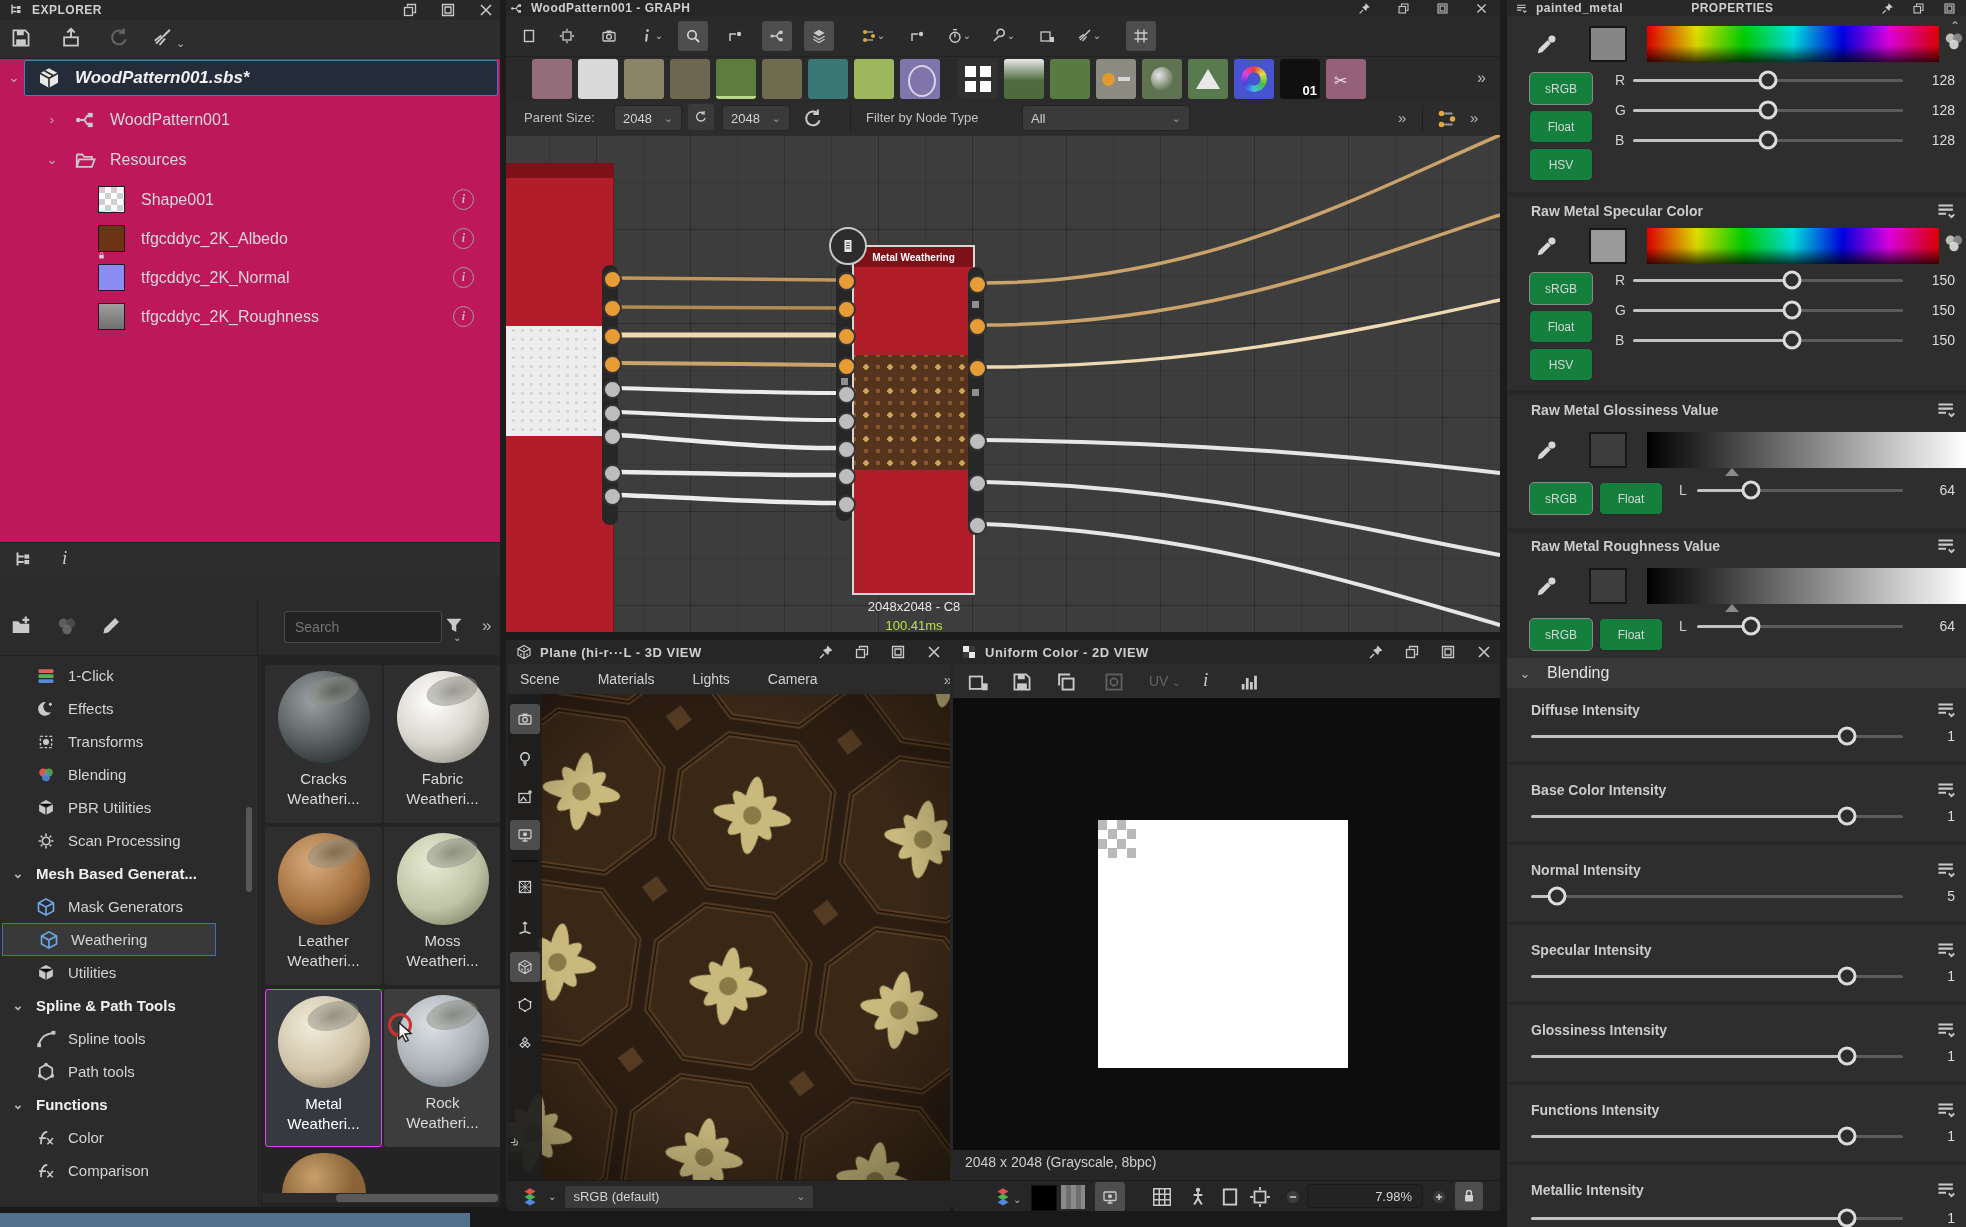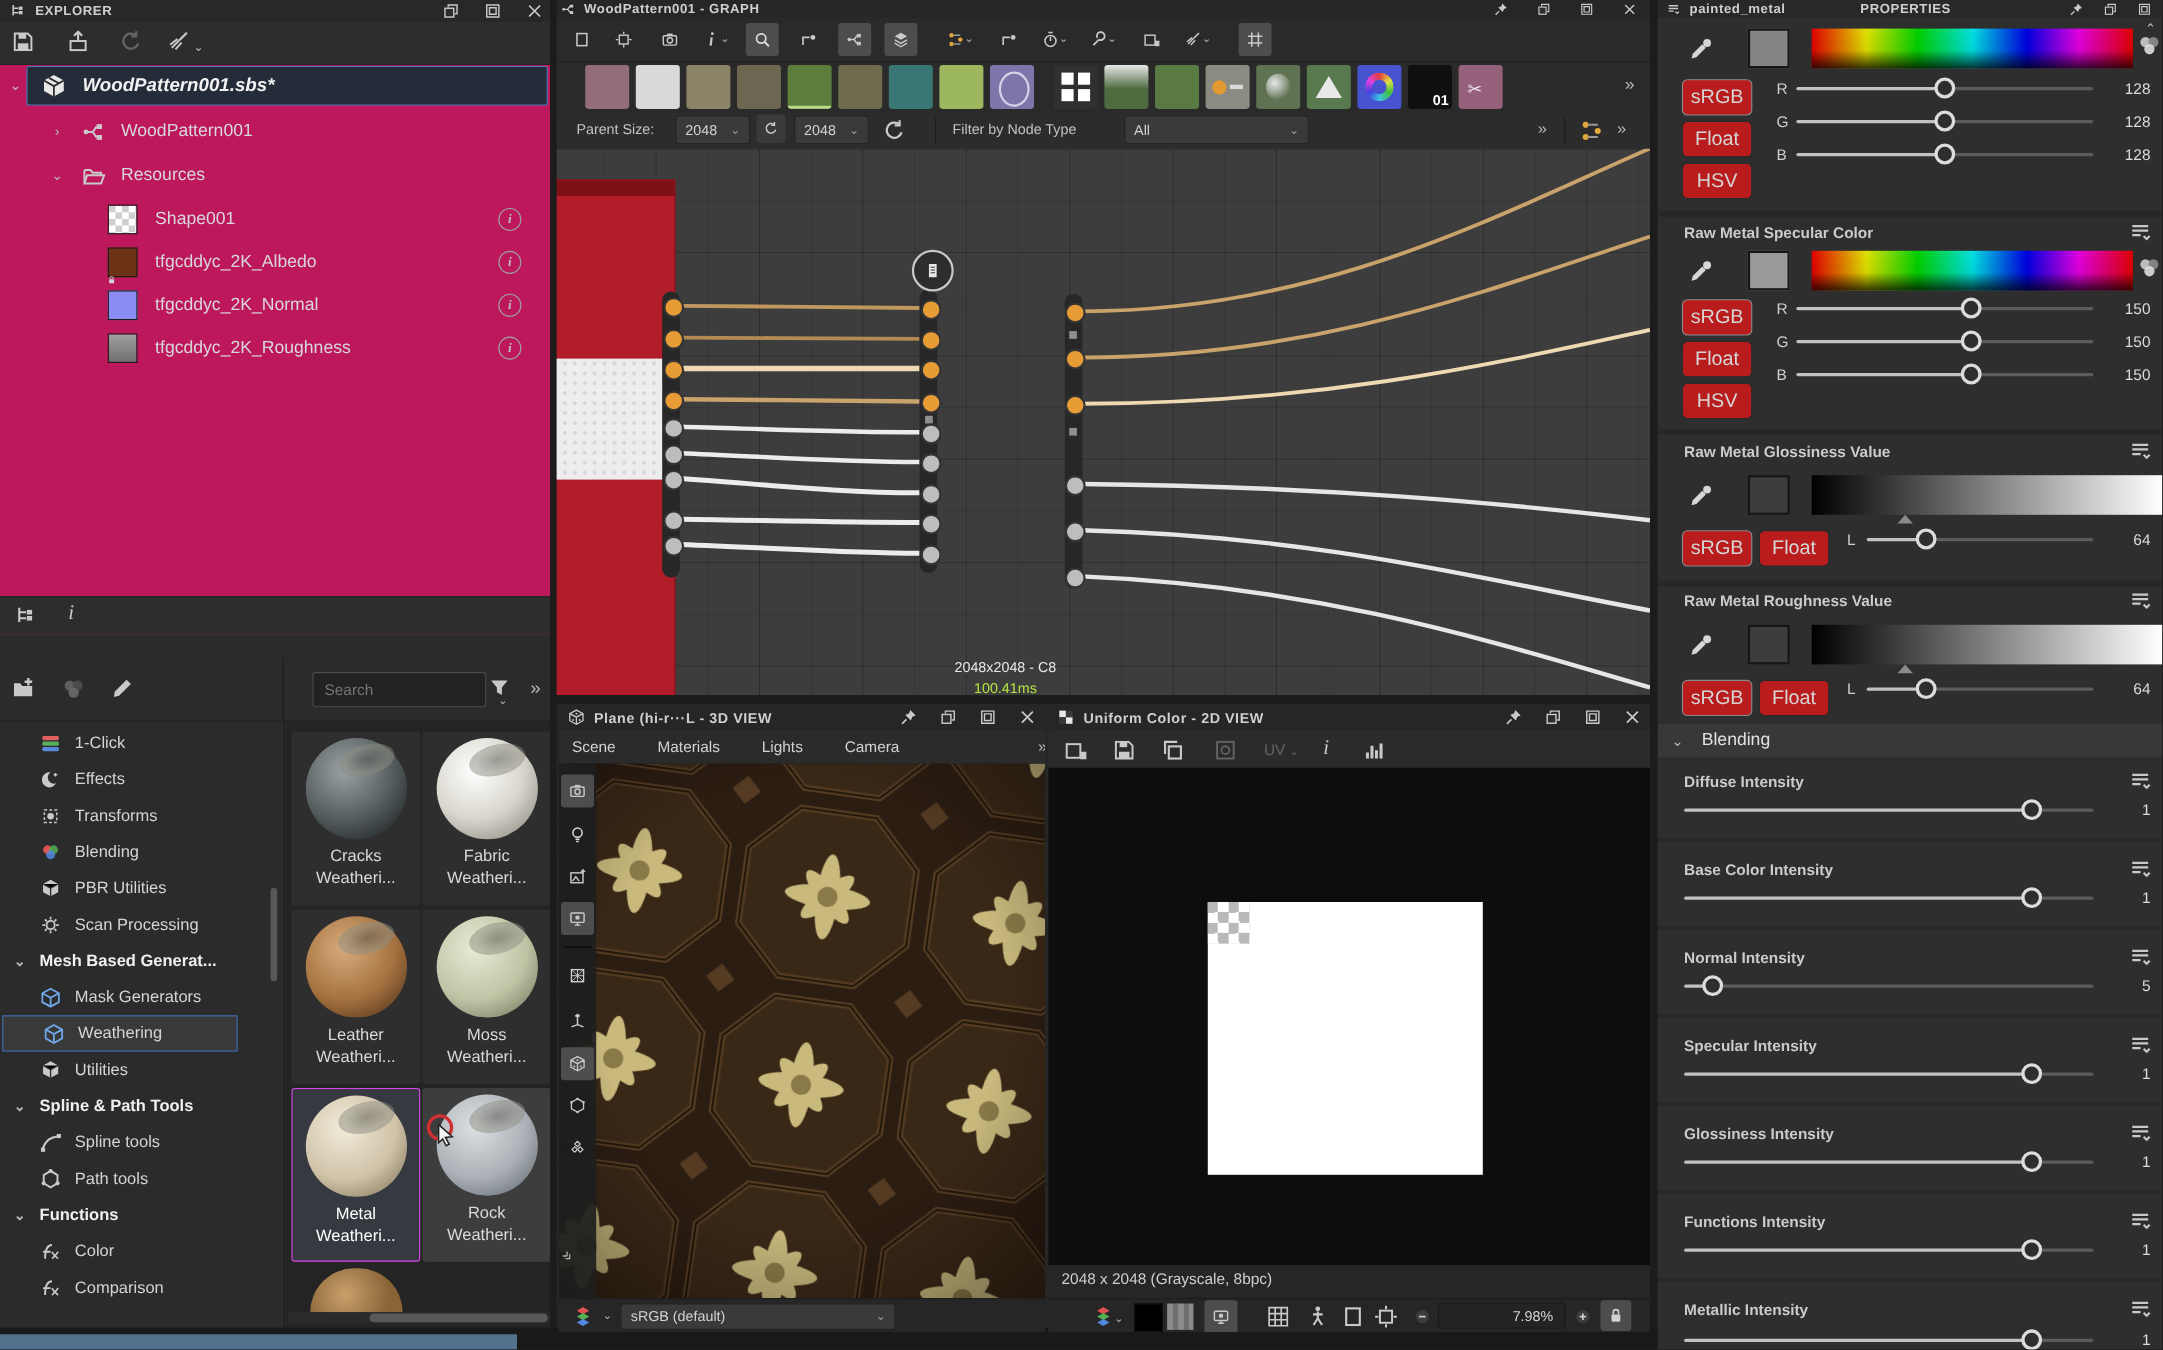--- a/index.html
+++ b/index.html
@@ -42,21 +42,21 @@
   .cdot{position:absolute;width:15px;height:15px;border-radius:50%;border:2px solid #343434;box-sizing:content-box;}
   .cdot.or{background:#e89c36;}
   .cdot.wh{background:#bdbdbd;}
   .csq{position:absolute;width:7px;height:7px;background:#8f8f8f;}
   
   .vslider{position:absolute;display:flex;align-items:center;}
   .vslider .ch{width:18px;font-size:14px;color:#cfcfcf;}
   .vslider .track{position:relative;flex:1;height:3px;border-radius:2px;background:#606060;}
   .vslider .handle{position:absolute;top:50%;left:50%;transform:translate(-50%,-50%);width:13px;height:13px;border:3.5px solid #dcdcdc;border-radius:50%;background:#2e2e2e;}
   .vslider .val{width:52px;text-align:right;font-size:14px;color:#dcdcdc;}
-  .pbtn{position:absolute;width:62px;height:31px;background:#b91c1c;border:1px solid #2a2a2a;border-radius:5px;color:#d6d6d6;font-size:18px;display:flex;align-items:center;justify-content:center;}
+  .pbtn{position:absolute;width:62px;height:31px;background:#15803d;border:1px solid #2a2a2a;border-radius:5px;color:#d6d6d6;font-size:12px;display:flex;align-items:center;justify-content:center;}
   .pbtn.sel{border:1px solid #8a8a8a;}
   .sect-title{position:absolute;font-size:14px;font-weight:bold;color:#cbcbcb;white-space:nowrap;}
   .swatch{position:absolute;width:38px;height:36px;border:2px solid #161616;box-sizing:border-box;}
   .rainbow{position:absolute;height:36px;background:linear-gradient(to bottom,rgba(0,0,0,0) 0%,rgba(0,0,0,.05) 55%,rgba(0,0,0,.75) 100%),linear-gradient(to right,#e00000,#e0e000 17%,#00d000 33%,#00e0e0 50%,#0000e0 67%,#e000e0 83%,#e00000);}
   .grayramp{position:absolute;height:36px;background:linear-gradient(to right,#000,#fff);}
   .hsep{position:absolute;left:0;right:0;height:5px;background:#272727;}
   .palette-tile{position:absolute;top:0;width:40px;height:40px;border-radius:3px;}
   .menubtn{font-size:14px;color:#d2d2d2;}
   .glyph{color:#b9b9b9;font-size:15px;line-height:1;}
   input.search{background:#222;border:1px solid #4a4a4a;border-radius:3px;color:#cfcfcf;font-size:14px;padding:4px 10px;font-family:"Liberation Sans",sans-serif;}
@@ -866,20 +866,26 @@
       <span class="cdot or" style="left:101px;top:135px;"></span>
       <span class="cdot or" style="left:101px;top:164px;"></span>
       <span class="cdot or" style="left:101px;top:192px;"></span>
       <span class="cdot or" style="left:101px;top:220px;"></span>
       <span class="cdot wh" style="left:101px;top:245px;"></span>
       <span class="cdot wh" style="left:101px;top:269px;"></span>
       <span class="cdot wh" style="left:101px;top:292px;"></span>
       <span class="cdot wh" style="left:101px;top:329px;"></span>
       <span class="cdot wh" style="left:101px;top:352px;"></span>
 
+      <div class="abs" style="left:350px;top:110px;width:123px;height:350px;background:#b11d28;border:2px solid #d6d6d6;box-sizing:border-box;">
+        <div class="abs" style="left:0;top:0;width:100%;height:20px;background:#7e1118;display:flex;align-items:center;justify-content:center;">
+          <span style="font-size:10px;font-weight:bold;color:#fff;white-space:nowrap;">Metal Weathering</span>
+        </div>
+        <div class="abs" style="left:0;top:108px;width:100%;height:115px;background-color:#56331d;background-image:radial-gradient(#caa25c 2.5px,transparent 3px),radial-gradient(#8a5a2e 2px,transparent 2.5px);background-size:24px 24px,12px 12px;background-position:0 0,6px 6px;"></div>
+      </div>
       <div class="node-strip" style="left:334px;top:128px;height:258px;"></div>
       <span class="cdot or" style="left:335px;top:137px;"></span>
       <span class="cdot or" style="left:335px;top:165px;"></span>
       <span class="cdot or" style="left:335px;top:192px;"></span>
       <span class="cdot or" style="left:335px;top:222px;"></span>
       <span class="csq" style="left:339px;top:243px;"></span>
       <span class="cdot wh" style="left:335px;top:250px;"></span>
       <span class="cdot wh" style="left:335px;top:277px;"></span>
       <span class="cdot wh" style="left:335px;top:305px;"></span>
       <span class="cdot wh" style="left:335px;top:332px;"></span>

